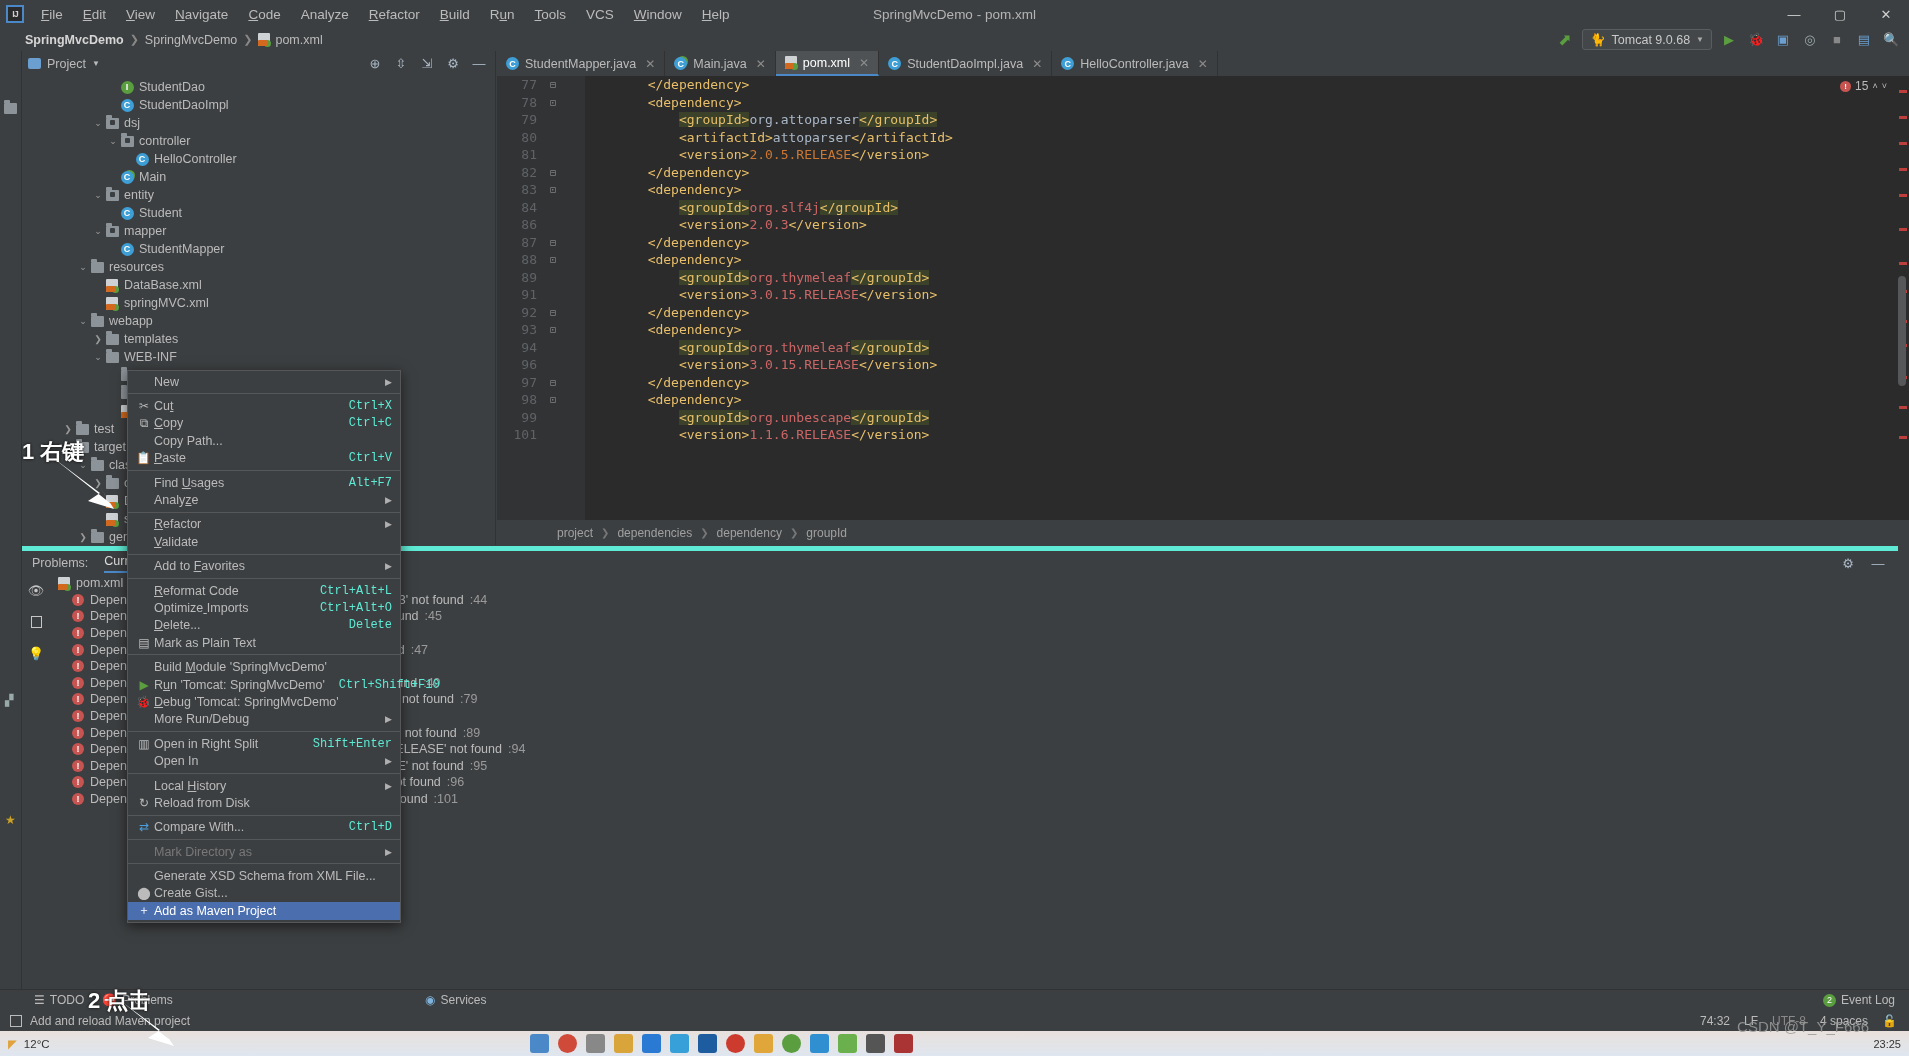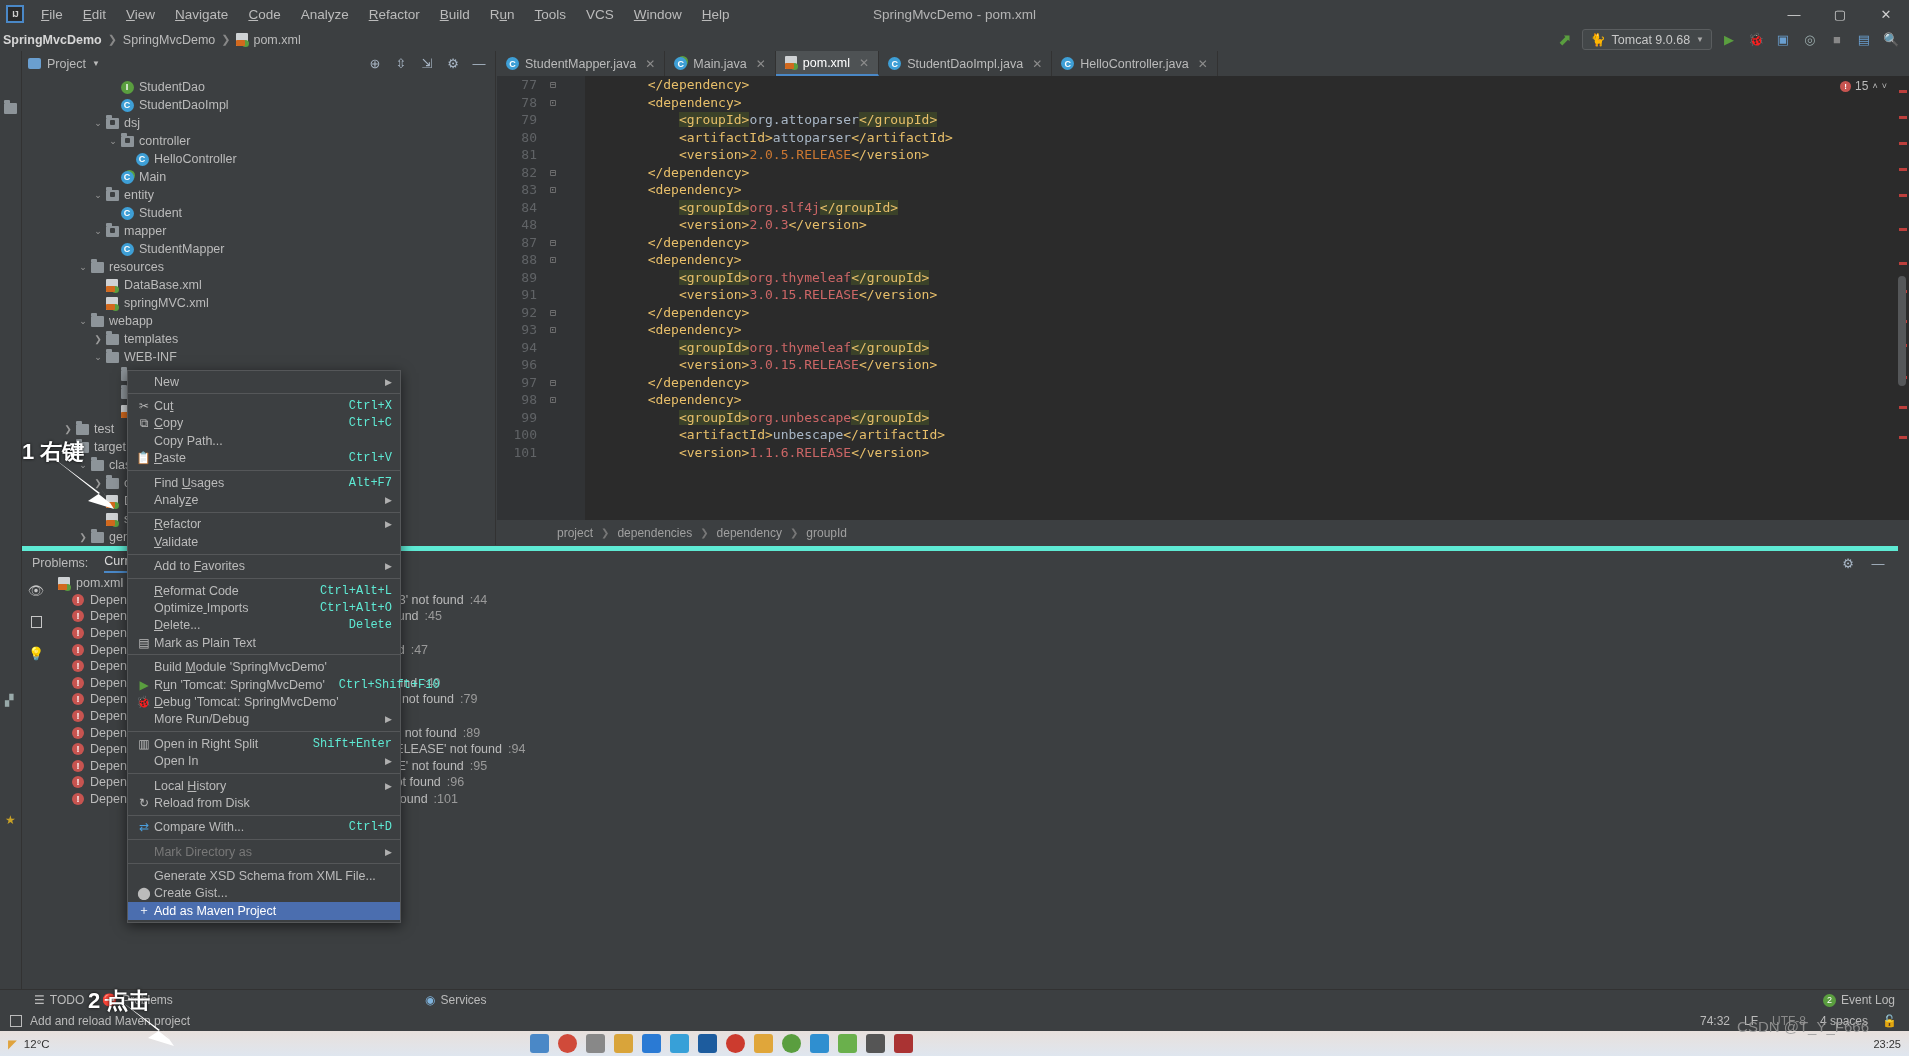--- a/index.html
+++ b/index.html
@@ -33,21 +33,21 @@
   .win-ctrls { position:absolute; right:0; top:0; height:28px; display:flex; }
   .win-ctrls div {
     width:46px;height:28px;display:flex;align-items:center;justify-content:center;
     color:#d0d0d0;font-size:13px;
   }
 
   
   .navbar {
     position:absolute; left:0; top:28px; width:1909px; height:23px;
     background:#3c3f41; display:flex; align-items:center; font-size:12.5px;
-    padding-left:0; color:#bbbbbb;
+    padding-left:22px; color:#bbbbbb;
   }
   .crumb { display:flex; align-items:center; gap:5px; padding:0 3px; }
   .crumb.bold { font-weight:bold; color:#d6d6d6; }
   .crumb-sep { color:#888; margin:0 3px; font-size:11px; }
   .nav-right { position:absolute; right:8px; display:flex; align-items:center; gap:7px; }
   .run-cfg {
     display:flex;align-items:center;gap:6px;border:1px solid #5a5d5f;border-radius:3px;
     padding:2px 7px;font-size:12.5px;background:#434749;color:#c9c9c9;
   }
   .tb-ico {
@@ -566,33 +566,32 @@
       <div class="gutter-bg"></div>
       <div class="code" id="code">
           <div class="cline"><span class="lnum">77</span><span class="fold">⊟</span><span class="cmargin"></span><span class="ctext">        <span class="tagc">&lt;/dependency&gt;</span></span></div>
           <div class="cline"><span class="lnum">78</span><span class="fold">⊡</span><span class="cmargin"></span><span class="ctext">        <span class="tagc">&lt;dependency&gt;</span></span></div>
           <div class="cline"><span class="lnum">79</span><span class="fold"></span><span class="cmargin"></span><span class="ctext">            <span class="tagc hl">&lt;groupId&gt;</span><span class="val">org.attoparser</span><span class="tagc hl">&lt;/groupId&gt;</span></span></div>
           <div class="cline"><span class="lnum">80</span><span class="fold"></span><span class="cmargin"></span><span class="ctext">            <span class="tagc">&lt;artifactId&gt;</span><span class="val">attoparser</span><span class="tagc">&lt;/artifactId&gt;</span></span></div>
           <div class="cline"><span class="lnum">81</span><span class="fold"></span><span class="cmargin"></span><span class="ctext">            <span class="tagc">&lt;version&gt;</span><span class="num">2.0.5.RELEASE</span><span class="tagc">&lt;/version&gt;</span></span></div>
           <div class="cline"><span class="lnum">82</span><span class="fold">⊟</span><span class="cmargin"></span><span class="ctext">        <span class="tagc">&lt;/dependency&gt;</span></span></div>
           <div class="cline"><span class="lnum">83</span><span class="fold">⊡</span><span class="cmargin"></span><span class="ctext">        <span class="tagc">&lt;dependency&gt;</span></span></div>
           <div class="cline"><span class="lnum">84</span><span class="fold"></span><span class="cmargin"></span><span class="ctext">            <span class="tagc hl">&lt;groupId&gt;</span><span class="rstr">org.slf4j</span><span class="tagc hl">&lt;/groupId&gt;</span></span></div>
-          <div class="cline"><span class="lnum">48</span><span class="fold"></span><span class="cmargin"></span><span class="ctext">            <span class="tagc">&lt;version&gt;</span><span class="rstr">2.0.3</span><span class="tagc">&lt;/version&gt;</span></span></div>
+          <div class="cline"><span class="lnum">86</span><span class="fold"></span><span class="cmargin"></span><span class="ctext">            <span class="tagc">&lt;version&gt;</span><span class="rstr">2.0.3</span><span class="tagc">&lt;/version&gt;</span></span></div>
           <div class="cline"><span class="lnum">87</span><span class="fold">⊟</span><span class="cmargin"></span><span class="ctext">        <span class="tagc">&lt;/dependency&gt;</span></span></div>
           <div class="cline"><span class="lnum">88</span><span class="fold">⊡</span><span class="cmargin"></span><span class="ctext">        <span class="tagc">&lt;dependency&gt;</span></span></div>
           <div class="cline"><span class="lnum">89</span><span class="fold"></span><span class="cmargin"></span><span class="ctext">            <span class="tagc hl">&lt;groupId&gt;</span><span class="rstr">org.thymeleaf</span><span class="tagc hl">&lt;/groupId&gt;</span></span></div>
           <div class="cline"><span class="lnum">91</span><span class="fold"></span><span class="cmargin"></span><span class="ctext">            <span class="tagc">&lt;version&gt;</span><span class="rstr">3.0.15.RELEASE</span><span class="tagc">&lt;/version&gt;</span></span></div>
           <div class="cline"><span class="lnum">92</span><span class="fold">⊟</span><span class="cmargin"></span><span class="ctext">        <span class="tagc">&lt;/dependency&gt;</span></span></div>
           <div class="cline"><span class="lnum">93</span><span class="fold">⊡</span><span class="cmargin"></span><span class="ctext">        <span class="tagc">&lt;dependency&gt;</span></span></div>
           <div class="cline"><span class="lnum">94</span><span class="fold"></span><span class="cmargin"></span><span class="ctext">            <span class="tagc hl">&lt;groupId&gt;</span><span class="rstr">org.thymeleaf</span><span class="tagc hl">&lt;/groupId&gt;</span></span></div>
           <div class="cline"><span class="lnum">96</span><span class="fold"></span><span class="cmargin"></span><span class="ctext">            <span class="tagc">&lt;version&gt;</span><span class="rstr">3.0.15.RELEASE</span><span class="tagc">&lt;/version&gt;</span></span></div>
           <div class="cline"><span class="lnum">97</span><span class="fold">⊟</span><span class="cmargin"></span><span class="ctext">        <span class="tagc">&lt;/dependency&gt;</span></span></div>
           <div class="cline"><span class="lnum">98</span><span class="fold">⊡</span><span class="cmargin"></span><span class="ctext">        <span class="tagc">&lt;dependency&gt;</span></span></div>
           <div class="cline"><span class="lnum">99</span><span class="fold"></span><span class="cmargin"></span><span class="ctext">            <span class="tagc hl">&lt;groupId&gt;</span><span class="rstr">org.unbescape</span><span class="tagc hl">&lt;/groupId&gt;</span></span></div>
-          <div class="cline"><span class="lnum">100</span><span class="fold"></span><span class="cmargin"></span><span class="ctext">            <span class="tagc">&lt;artifactId&gt;</span><span class="val">unbescape</span><span class="tagc">&lt;/artifactId&gt;</span></span></div>
           <div class="cline"><span class="lnum">101</span><span class="fold"></span><span class="cmargin"></span><span class="ctext">            <span class="tagc">&lt;version&gt;</span><span class="rstr">1.1.6.RELEASE</span><span class="tagc">&lt;/version&gt;</span></span></div>
         </div>
       <div class="inspect-badge">
         <span class="dot-err">!</span>
         <span>15</span>
         <span style="font-size:9px;">˄</span>
         <span style="font-size:9px;">˅</span>
       </div>
       <div class="scroll-track">
         <div class="err-marks">

